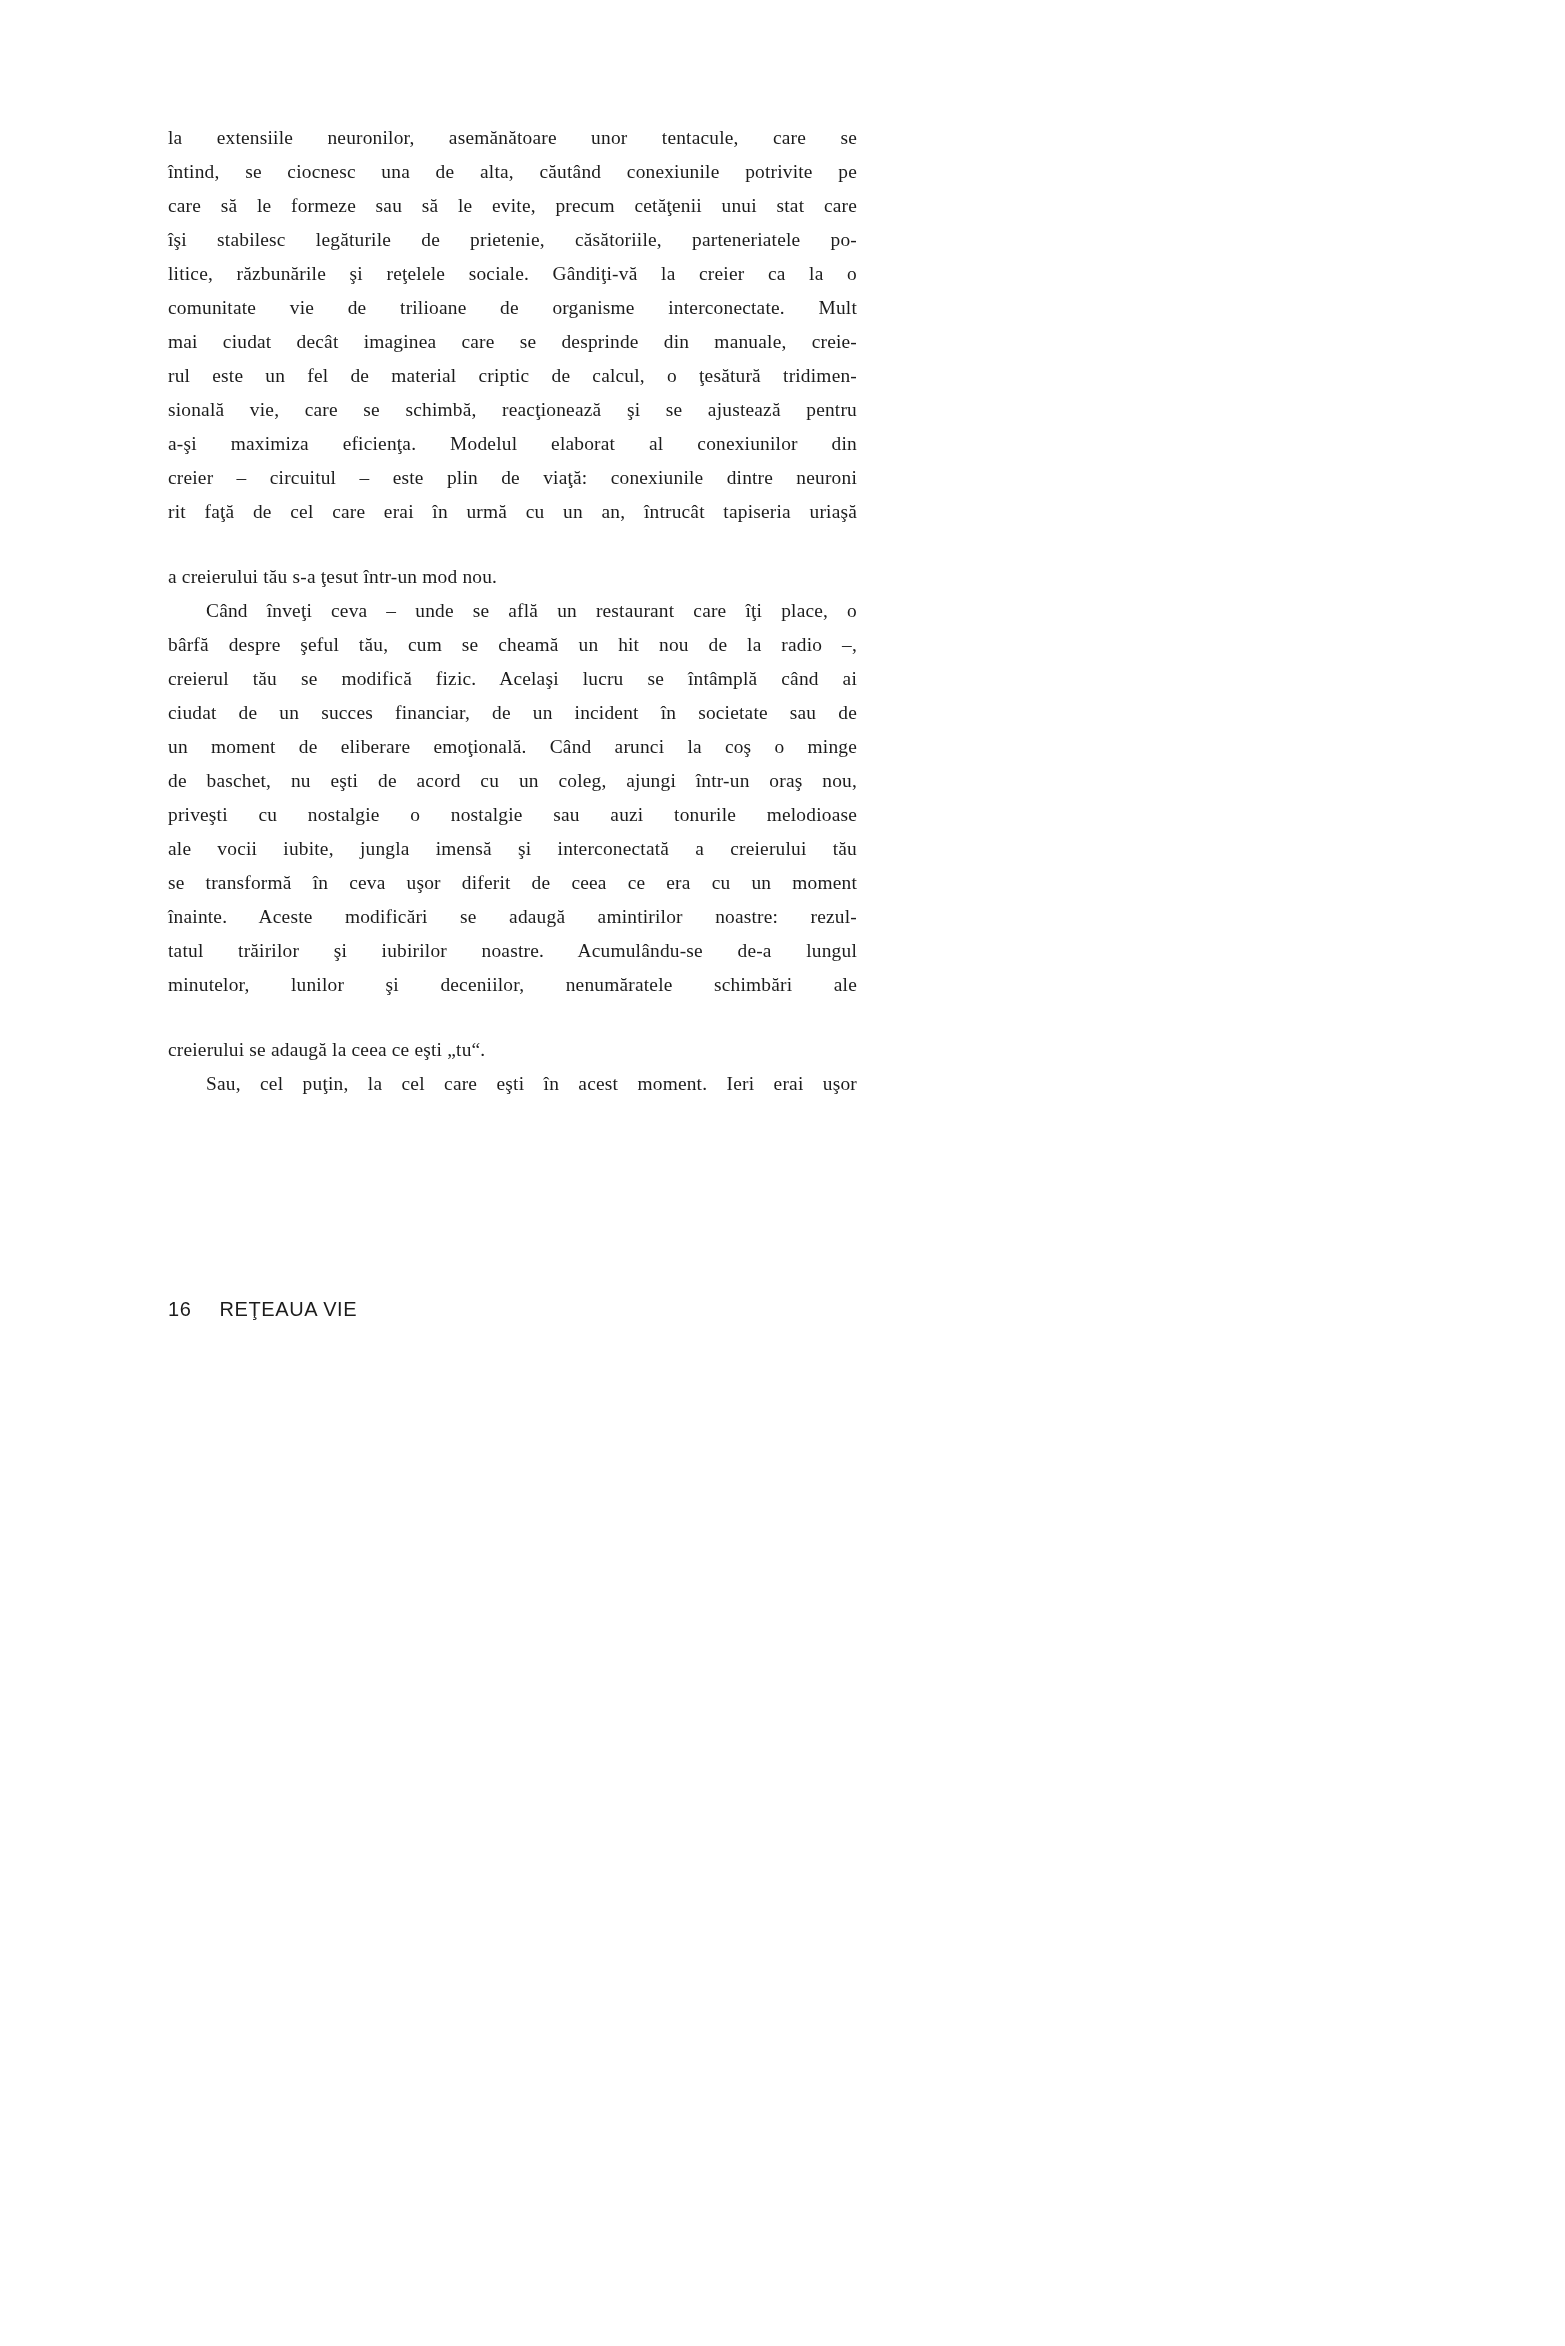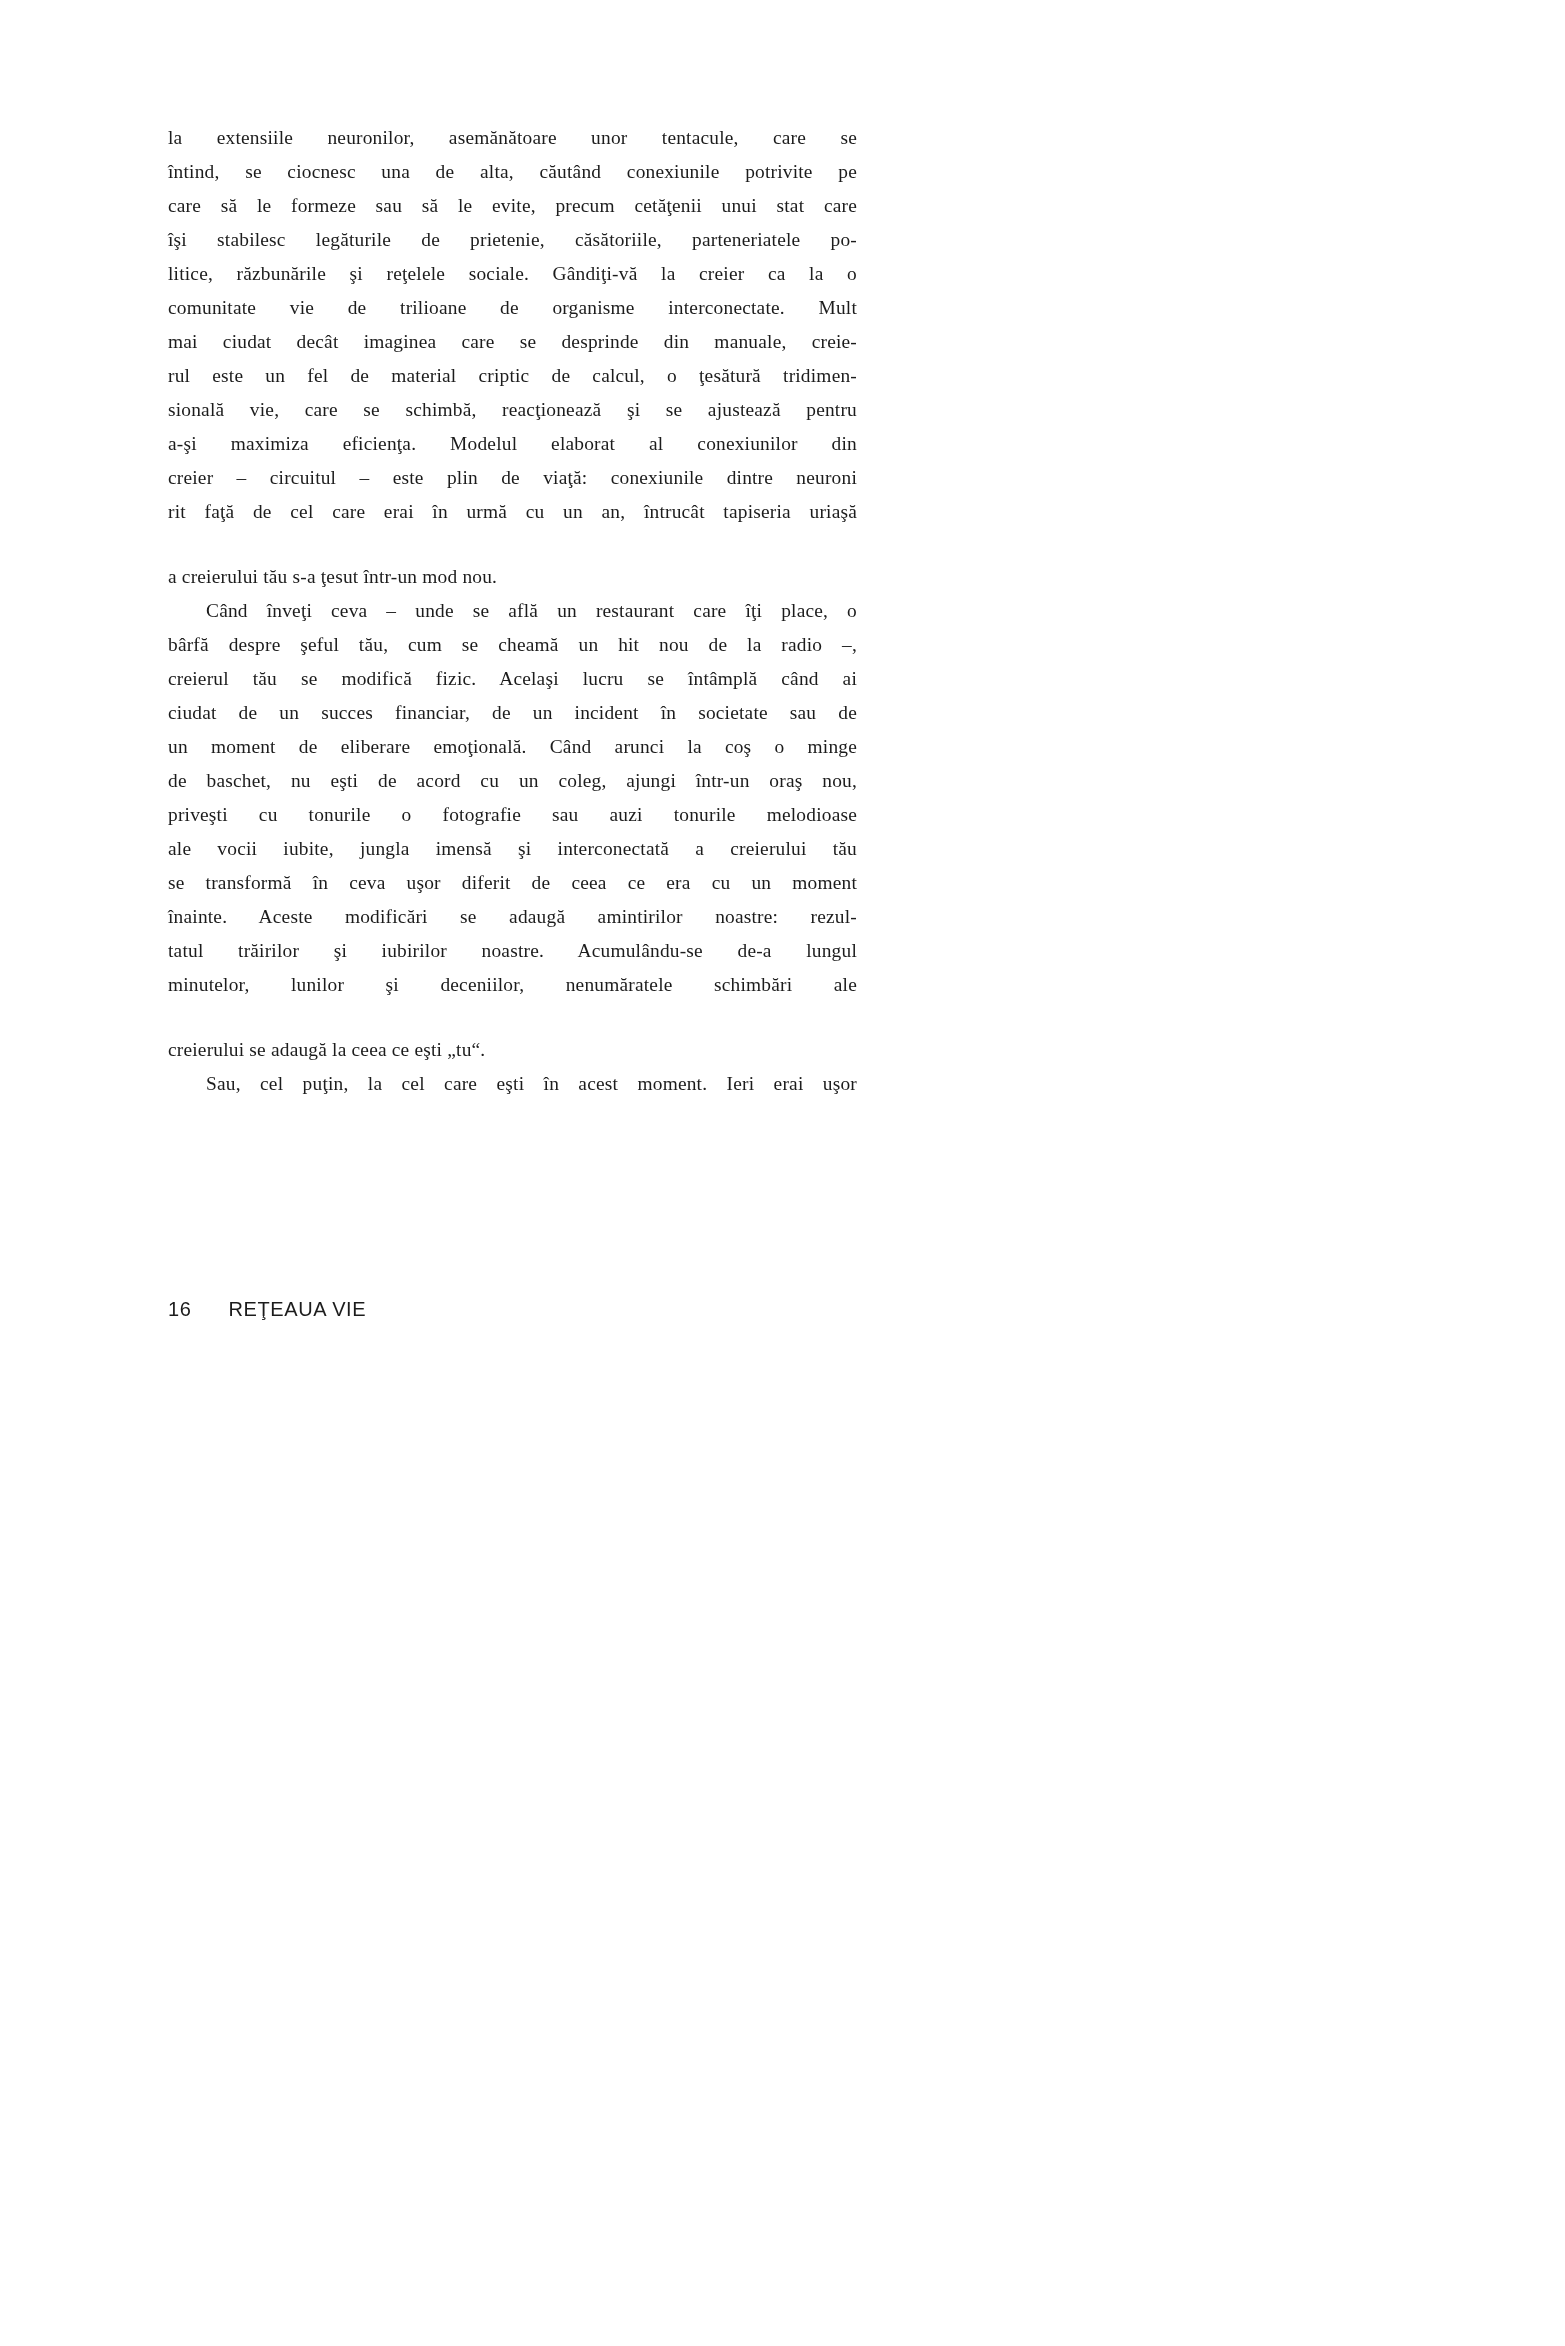--- a/index.html
+++ b/index.html
@@ -43,21 +43,21 @@
   .running-footer {
     position: absolute;
     left: 168px;
     top: 1298px;
     font-family: "Liberation Sans", "DejaVu Sans", sans-serif;
     font-size: 20px;
     color: #1c1c1c;
     letter-spacing: 0.6px;
   }
   .page-number {
-    margin-right: 37px;
+    margin-right: 28px;
   }
 </style>
 </head>
 <body>
 
 <div class="book-page">
   <main class="text-block">
       <div class="paragraph">
         <div class="line">la extensiile neuronilor, asemănătoare unor tentacule, care se</div>
         <div class="line">întind, se ciocnesc una de alta, căutând conexiunile potrivite pe</div>
@@ -73,21 +73,21 @@
         <div class="line">rit faţă de cel care erai în urmă cu un an, întrucât tapiseria uriaşă</div>
         <div class="line last">a creierului tău s-a ţesut într-un mod nou.</div>
       </div>
       <div class="paragraph">
         <div class="line indent">Când înveţi ceva – unde se află un restaurant care îţi place, o</div>
         <div class="line">bârfă despre şeful tău, cum se cheamă un hit nou de la radio –,</div>
         <div class="line">creierul tău se modifică fizic. Acelaşi lucru se întâmplă când ai</div>
         <div class="line">ciudat de un succes financiar, de un incident în societate sau de</div>
         <div class="line">un moment de eliberare emoţională. Când arunci la coş o minge</div>
         <div class="line">de baschet, nu eşti de acord cu un coleg, ajungi într-un oraş nou,</div>
-        <div class="line">priveşti cu tonurile o fotografie sau auzi tonurile melodioase</div>
+        <div class="line">priveşti cu nostalgie o nostalgie sau auzi tonurile melodioase</div>
         <div class="line">ale vocii iubite, jungla imensă şi interconectată a creierului tău</div>
         <div class="line">se transformă în ceva uşor diferit de ceea ce era cu un moment</div>
         <div class="line">înainte. Aceste modificări se adaugă amintirilor noastre: rezul-</div>
         <div class="line">tatul trăirilor şi iubirilor noastre. Acumulându-se de-a lungul</div>
         <div class="line">minutelor, lunilor şi deceniilor, nenumăratele schimbări ale</div>
         <div class="line last">creierului se adaugă la ceea ce eşti „tu“.</div>
       </div>
       <div class="paragraph">
         <div class="line indent">Sau, cel puţin, la cel care eşti în acest moment. Ieri erai uşor</div>
       </div>

